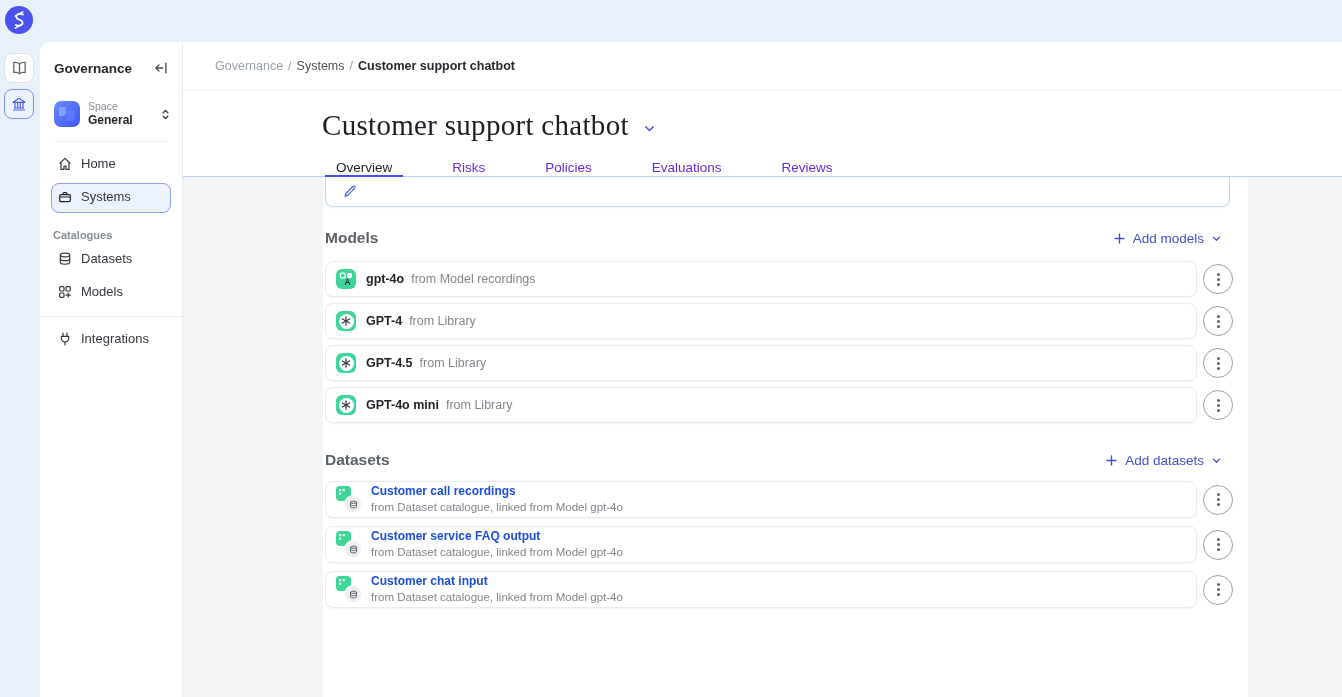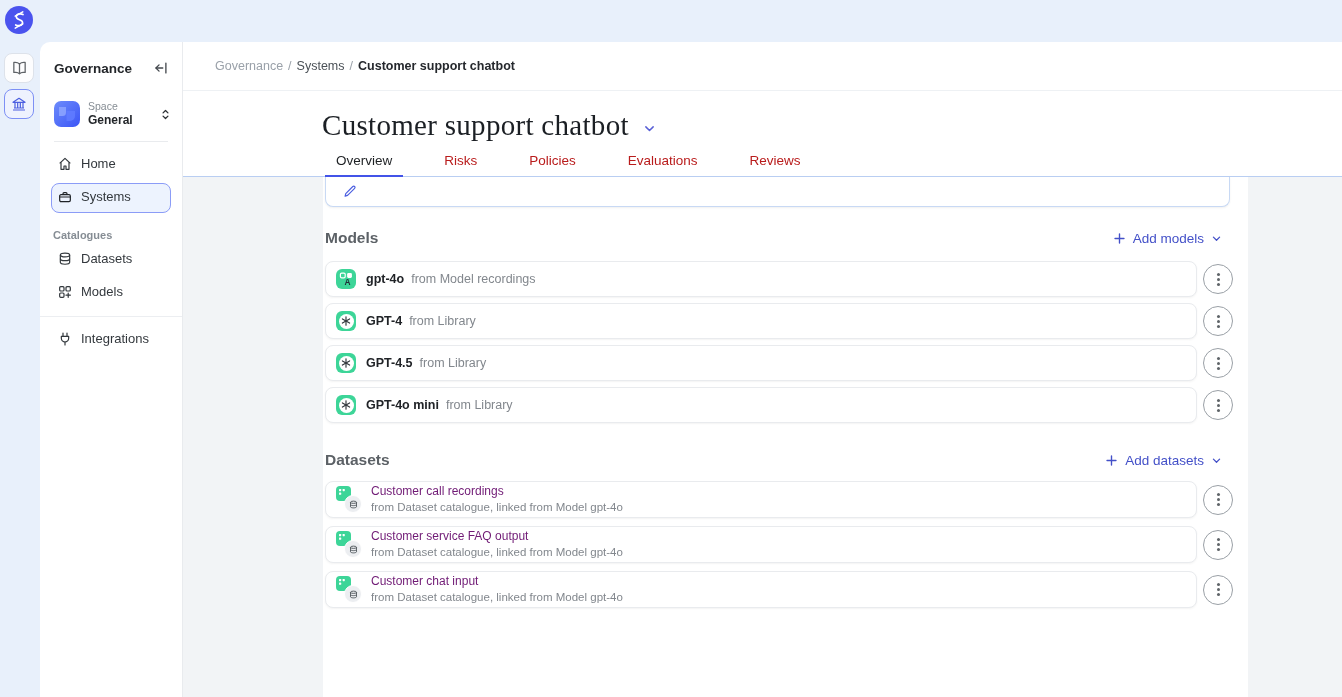--- a/index.html
+++ b/index.html
@@ -66,25 +66,25 @@
   .bc-3 { color:#25282d; font-weight:700; }
 
   .title-row { margin-top:13px; height:42px; display:flex; align-items:center; padding-left:139px; }
   .page-title {
     font-family:"Liberation Serif", serif; font-weight:400;
     font-size:29px; color:#1b1f24; letter-spacing:0.3px; white-space:nowrap;
   }
   .title-chevron { margin-left:14px; margin-top:6px; cursor:pointer; }
 
   .tabs-row {
-    display:flex; height:31px; border-bottom:1.5px solid #b9cef2; padding-left:142px; gap:30px;
+    display:flex; height:31px; border-bottom:1.5px solid #b9cef2; padding-left:142px; gap:38px;align-items:flex-end;
   }
   .tab {
     display:flex; align-items:center; padding:0 11px; margin-bottom:-1.5px;
-    border-bottom:3px solid transparent; font-size:13.5px; color:#b91c1c; cursor:pointer; white-space:nowrap;
+    border-bottom:3px solid transparent; font-size:13.5px; color:#6d28d9; cursor:pointer; white-space:nowrap;
   }
   .tab.active { border-bottom-color:#4353e8; color:#1e2124; font-weight:500; }
 
   
   .content { position:relative; height:520px; background:#f2f4f6; overflow:hidden; }
   .column { position:absolute; left:140px; top:0; width:925px; height:100%; background:#ffffff; }
 
   .impact-card {
     margin-left:2px; width:905px; height:30px;
     background:#fff; border:1px solid #c8d9f4; border-top:none;
@@ -135,21 +135,21 @@
   .ds-sq {
     position:absolute; left:0; top:0; width:15px; height:15px; border-radius:4px;
     background:#3dd598; display:flex; align-items:flex-start; padding:3px 0 0 3px;
   }
   .ds-circle {
     position:absolute; right:0; bottom:0; width:18px; height:18px; border-radius:50%;
     background:#eceef1; border:1.5px solid #fff;
     display:flex; align-items:center; justify-content:center;
   }
   .ds-texts { margin-left:9px; line-height:1.2; }
-  .ds-name { display:block; font-size:12px; font-weight:400; color:#701a75; }
+  .ds-name { display:block; font-size:12px; font-weight:700; color:#1d4ed8; }
   .ds-src  { display:block; font-size:11.5px; color:#82878d; margin-top:2px; }
 
   .kebab {
     width:30px; height:30px; margin-left:6px; border-radius:50%;
     border:1px solid #9aa0a6; background:transparent; cursor:pointer;
     display:flex; align-items:center; justify-content:center; flex:0 0 auto;
   }
   .kebab-dots {
     width:3px; height:3px; border-radius:50%; background:#5f6468;
     box-shadow:0 -5px 0 #5f6468, 0 5px 0 #5f6468;

